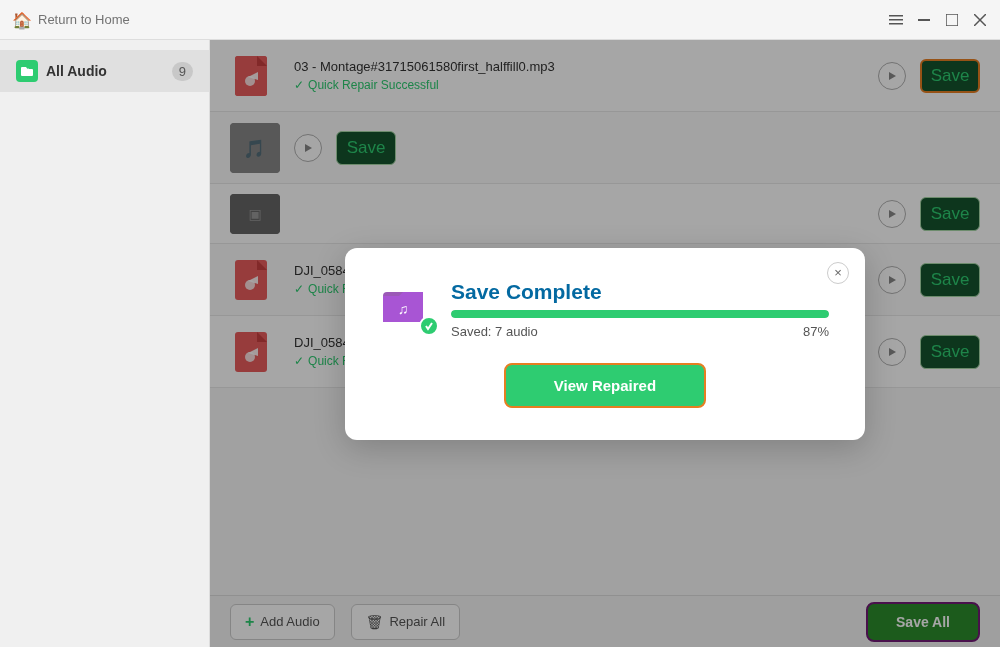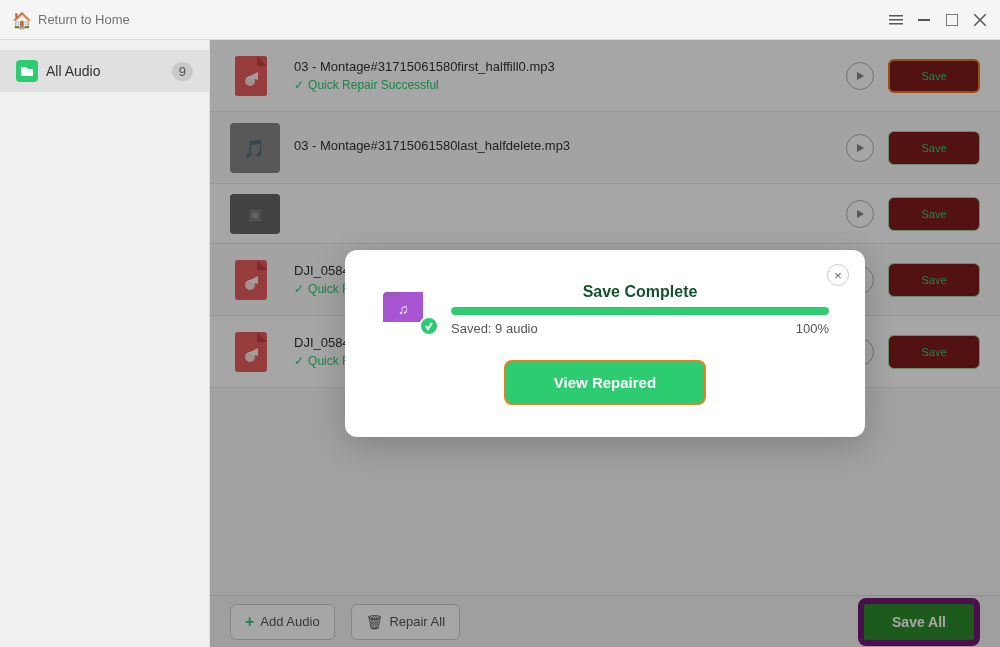--- a/index.html
+++ b/index.html
@@ -86,21 +86,21 @@
       align-items: center;
       justify-content: center;
     }
     .sidebar-icon svg {
       width: 14px;
       height: 14px;
     }
     .sidebar-label {
       font-size: 14px;
       color: #333;
-      font-weight: 400;
+      font-weight: 700;
     }
     .sidebar-count {
       font-size: 13px;
       color: #555;
       background: #c8c8c8;
       padding: 2px 7px;
       border-radius: 10px;
     }
 
     
@@ -184,27 +184,27 @@
       cursor: pointer;
       flex-shrink: 0;
     }
     .play-btn svg {
       width: 10px;
       height: 10px;
       fill: #888;
     }
 
     .save-btn {
-      width: 92px;
+      width: 60px;
       height: 34px;
       border-radius: 6px;
       border: 1px solid #a8d8a8;
-      background: #7f1d1d;
+      background: #14532d;
       color: #2ecc71;
-      font-size: 11px;
+      font-size: 17px;
       cursor: pointer;
       flex-shrink: 0;
     }
     .save-btn.highlighted {
       border: 2px solid #e67e22;
     }
 
     
     .bottom-bar {
       display: flex;
@@ -239,21 +239,21 @@
       border-radius: 6px;
       border: 1px solid #ccc;
       background: #fff;
       font-size: 13px;
       color: #555;
       cursor: pointer;
     }
     .save-all-btn {
       padding: 10px 28px;
       border-radius: 8px;
-      border: 6px solid #701a75;
+      border: 2px solid #701a75;
       background: #2c8c2c;
       color: #fff;
       font-size: 14px;
       font-weight: 600;
       cursor: pointer;
     }
 
     
     .modal-overlay {
       position: absolute;
@@ -315,25 +315,24 @@
       background: #2ecc71;
       border-radius: 50%;
       display: flex;
       align-items: center;
       justify-content: center;
       border: 2px solid #fff;
     }
 
     .modal-title-area {}
     .modal-title {
-      font-size: 16px;
+      font-size: 21px;
       font-weight: 600;
-      color: #14532d;
+      color: #0369a1;
       margin-bottom: 6px;
-      text-align: center;
     }
 
     .progress-bar-container {
       width: 100%;
       height: 8px;
       background: #e0e0e0;
       border-radius: 4px;
       overflow: hidden;
       margin-bottom: 6px;
     }
@@ -453,24 +452,20 @@
         <button class="save-btn highlighted">Save</button>
       </div>
 
       <div class="file-item">
         <div class="file-thumb" style="background:#888;border-radius:4px;">
           <svg width="50" height="50" viewBox="0 0 50 50">
             <rect width="50" height="50" rx="4" fill="#888"></rect>
             <rect x="0" y="0" width="50" height="50" rx="4" fill="url(#grad)" opacity="0.5"></rect>
             <text x="25" y="32" text-anchor="middle" fill="white" font-size="18">🎵</text>
           </svg>
-        </div>
-        <div class="file-info">
-          <div class="file-name">03 - Montage#31715061580last_halfdelete.mp3</div>
-          <div class="file-status" style="color:transparent;"></div>
         </div>
         <div class="play-btn">
           <svg viewBox="0 0 10 10">
               <polygon points="2,1 9,5 2,9" fill="#888"></polygon>
             </svg>
         </div>
         <button class="save-btn">Save</button>
       </div>
 
       <div class="file-item" style="height:60px;">
@@ -572,22 +567,22 @@
                 </svg>
             </div>
           </div>
 
           <div class="modal-title-area" style="flex:1;">
             <div class="modal-title">Save Complete</div>
             <div class="progress-bar-container">
               <div class="progress-bar-fill" style="width:100%;"></div>
             </div>
             <div class="progress-info">
-              <span>Saved: 9 audio</span>
-              <span>100%</span>
+              <span>Saved: 7 audio</span>
+              <span>87%</span>
             </div>
           </div>
         </div>
 
         <div class="modal-actions">
           <button class="view-repaired-btn">View Repaired</button>
         </div>
       </div>
     </div>
 

